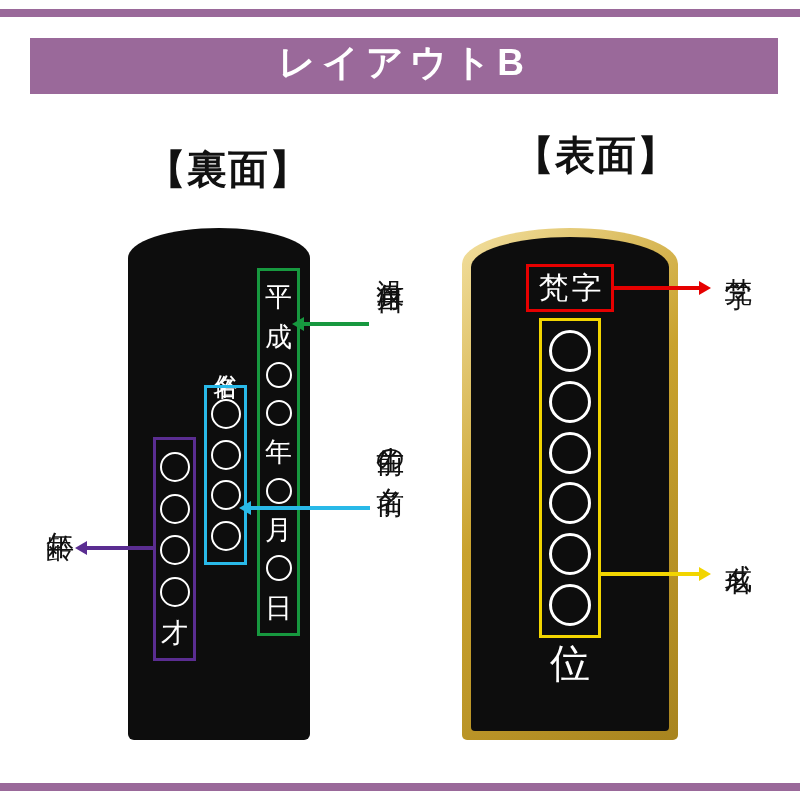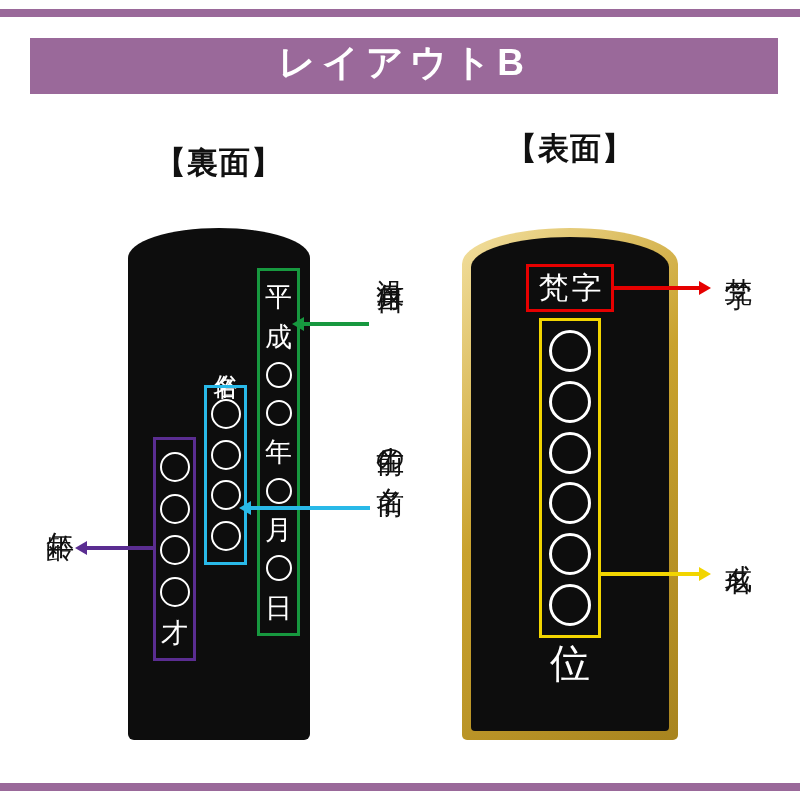--- a/index.html
+++ b/index.html
@@ -4,22 +4,22 @@
 <style>
   * { margin:0; padding:0; box-sizing:border-box; }
   html,body { background:#ffffff; font-family:"Liberation Sans", sans-serif; }
   .stage { position:relative; width:800px; height:800px; background:#fff; overflow:hidden; margin:0 auto; }
 
   .strip { position:absolute; left:0; width:800px; height:8px; background:var(--accent-purple); }
   .banner { position:absolute; left:30px; top:38px; width:748px; height:56px;
             background:var(--accent-purple); display:flex; justify-content:center; }
   .banner-title { color:#fff; font-size:37px; font-weight:bold; letter-spacing:6px; }
 
-  .side-heading { position:absolute; font-size:31px; font-weight:bold; color:#111;
-                  text-align:center; letter-spacing:1px; }
+  .side-heading { position:absolute; font-size:40px; font-weight:bold; color:#111;
+                  text-align:right; letter-spacing:1px; }
 
   
   .tablet { position:absolute; z-index:1; }
   .back-tablet { left:128px; top:228px; width:182px; height:512px;
                  background:var(--tablet-black);
                  border-radius:91px 91px 6px 6px / 30px 30px 6px 6px; }
   .front-tablet { left:462px; top:228px; width:216px; height:512px;
                   background:linear-gradient(135deg, var(--gold-light) 0%, var(--gold-mid) 45%, var(--gold-dark) 100%);
                   border-radius:108px 108px 5px 5px / 36px 36px 5px 5px; }
   .front-inner { position:absolute; left:9px; right:9px; top:9px; bottom:9px;

